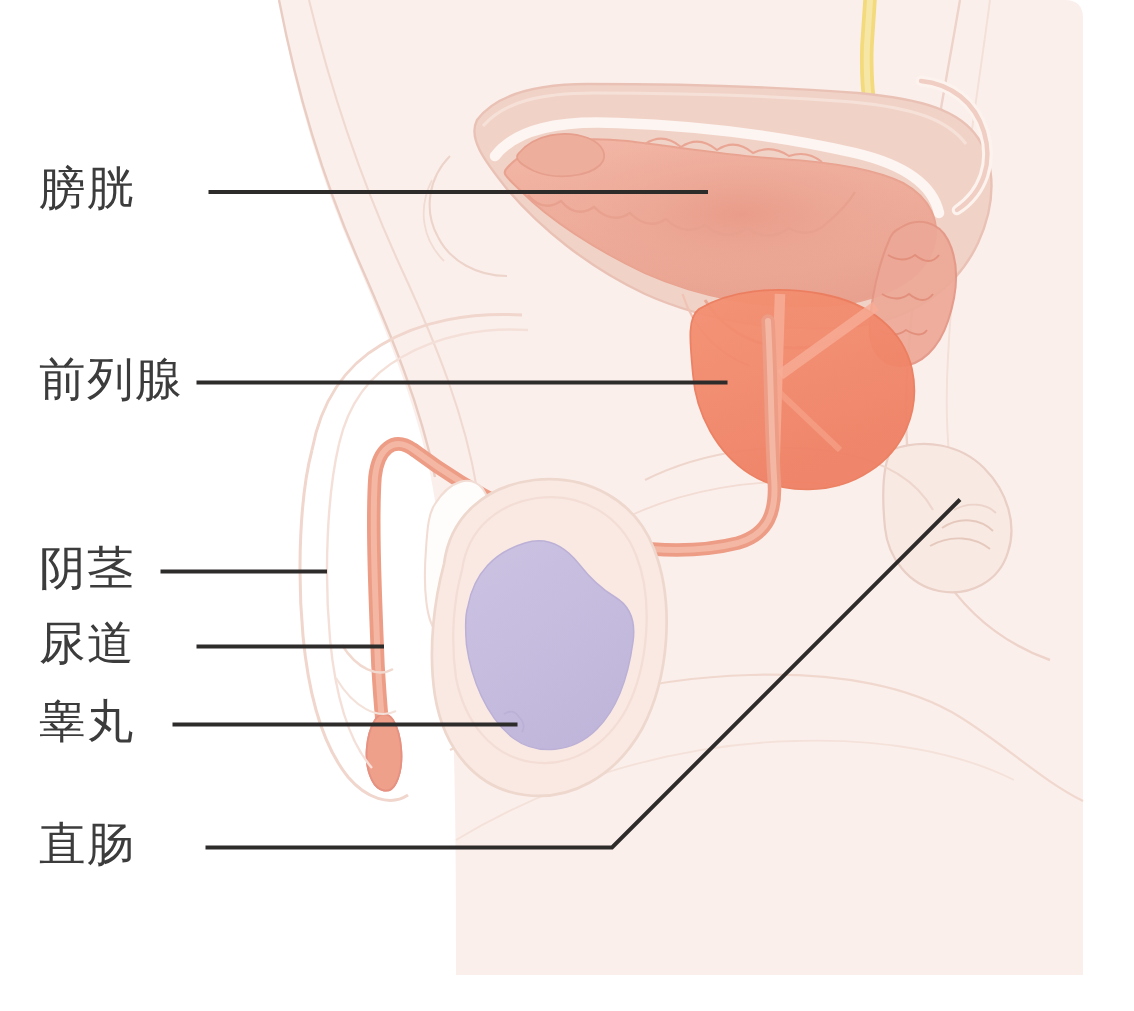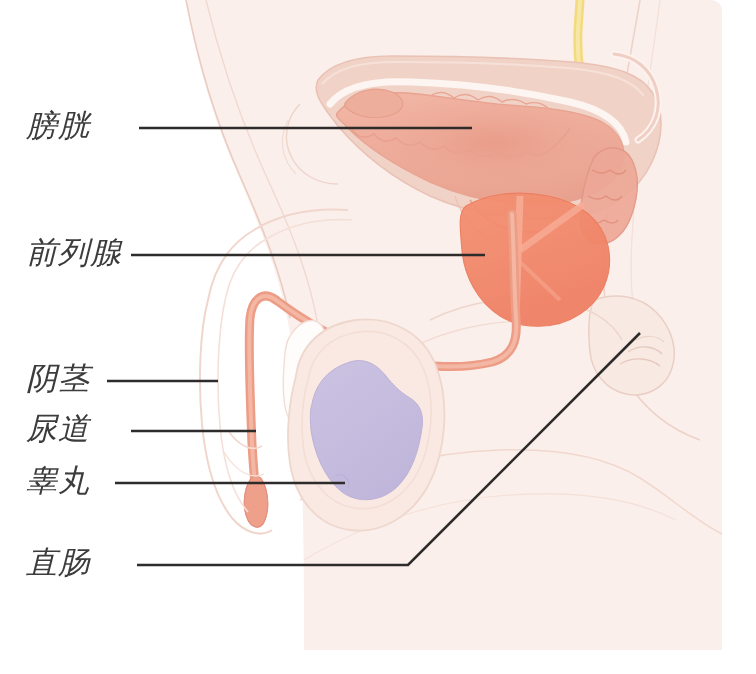--- a/index.html
+++ b/index.html
@@ -10,21 +10,20 @@
   }
   body {
     font-family: "Liberation Sans", "DejaVu Sans", sans-serif;
   }
   #stage {
     position: relative;
     width: 756px;
     height: 674px;
     background: #ffffff;
     overflow: hidden;
-    font-style: italic;
   }
   #diagram-svg {
     position: absolute;
     left: 0;
     top: 0;
     width: 756px;
     height: 674px;
     display: block;
   }
   .label-text {

